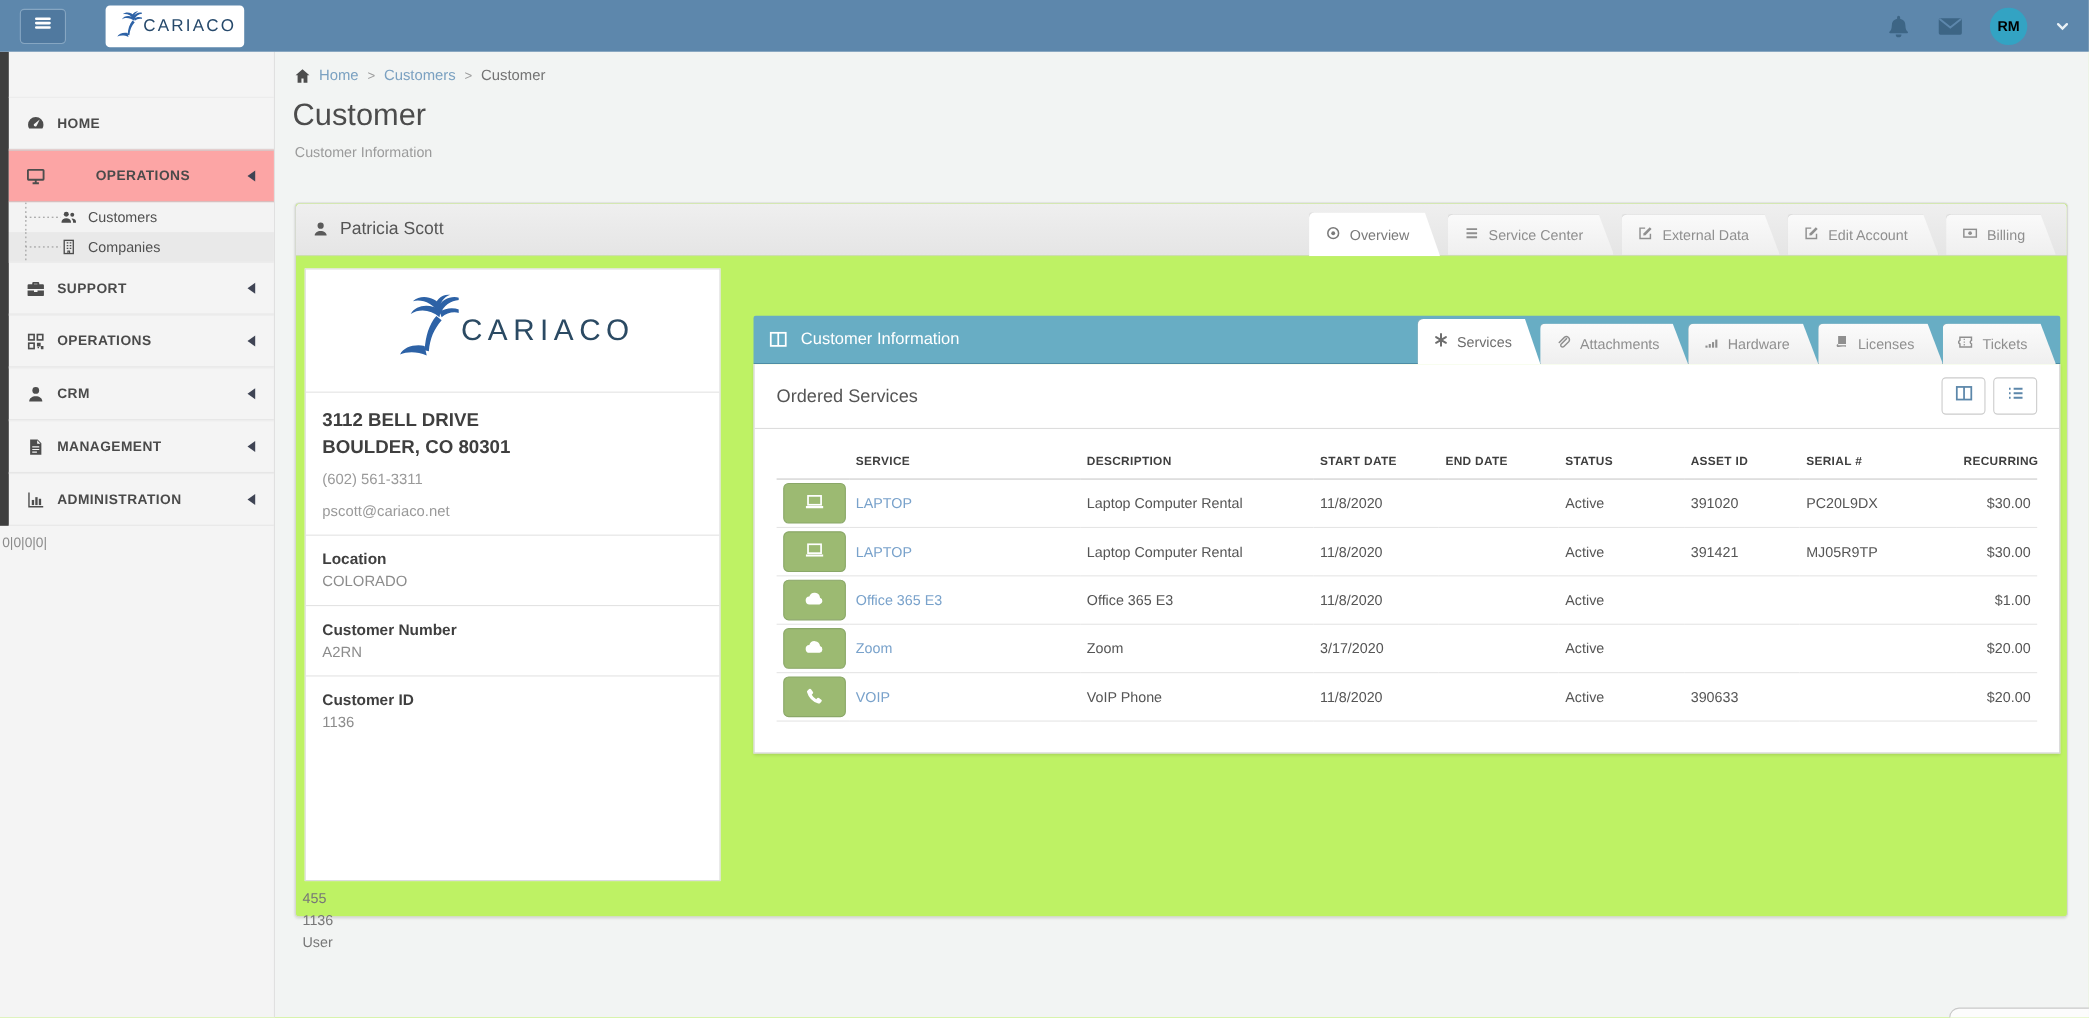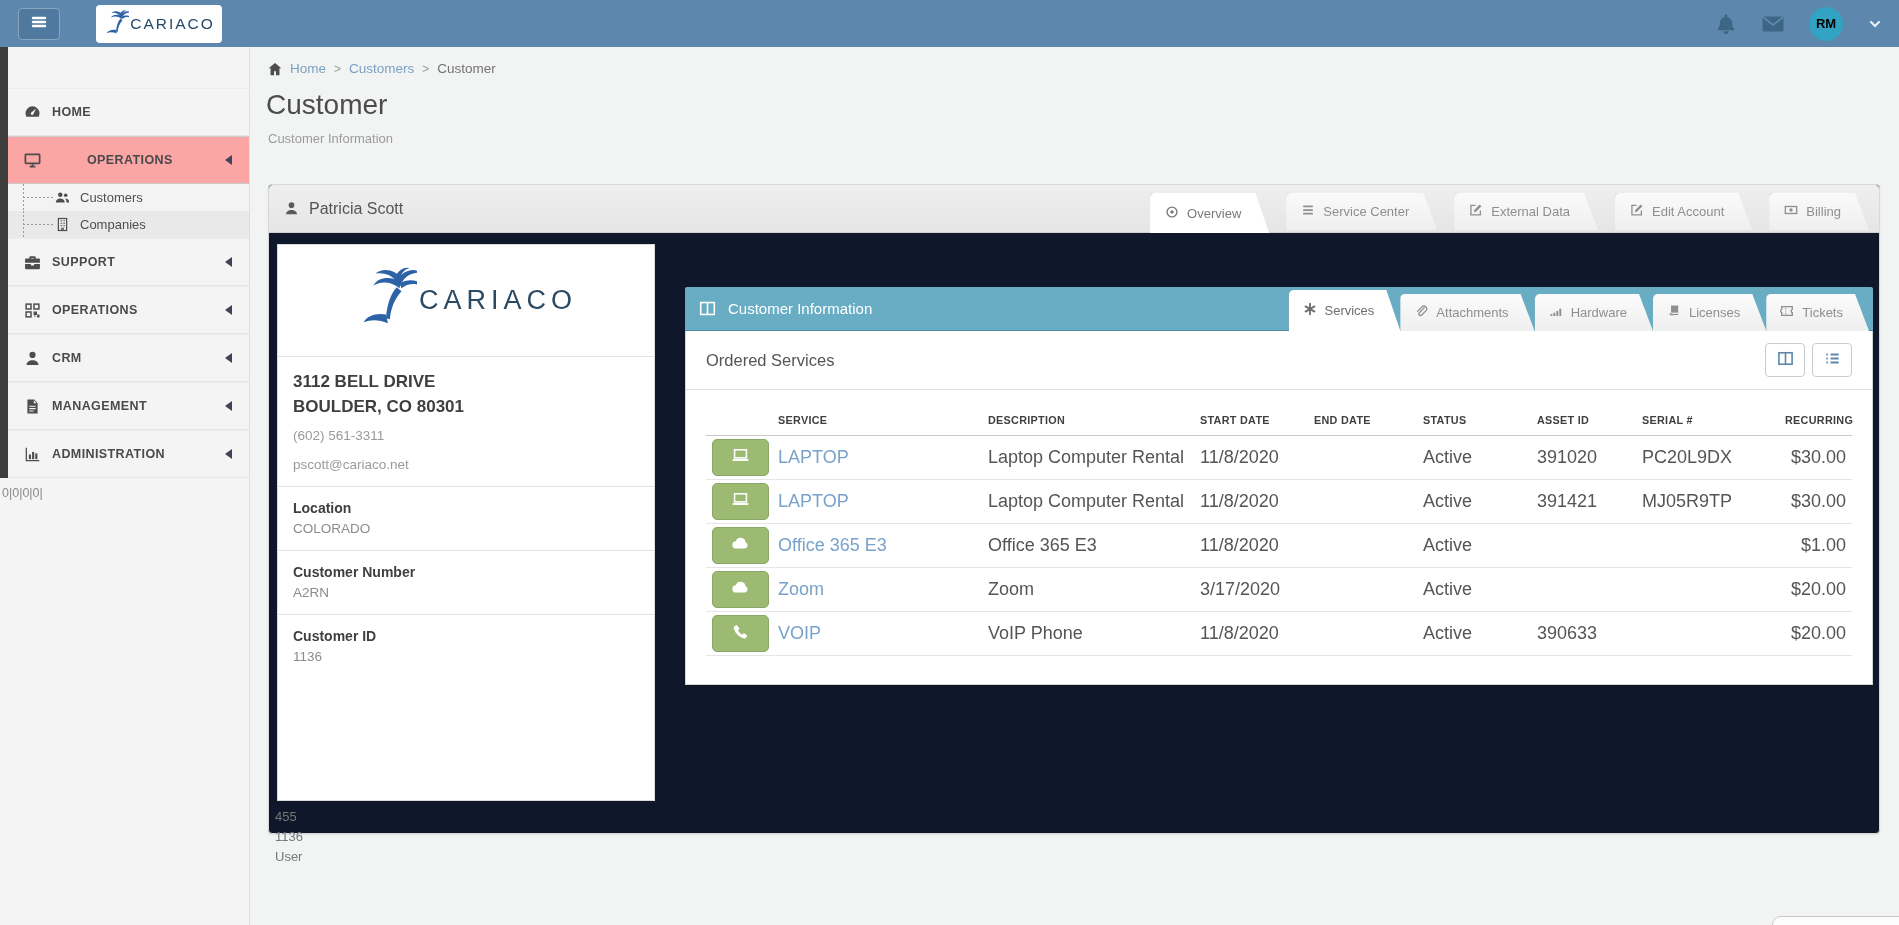--- a/index.html
+++ b/index.html
@@ -42,25 +42,25 @@
   .content { position:absolute; left:250px; top:47px; right:0; bottom:0; }
   .breadcrumb { position:absolute; left:18px; top:14px; display:flex; align-items:center; gap:8px; font-size:13.5px; }
   .crumb-home-icon { width:14px; height:14px; color:#4d4d4d; }
   .crumb-link { color:#7ba1c1; text-decoration:none; cursor:pointer; }
   .crumb-sep { color:#9a9a9a; font-size:12px; }
   .crumb-current { color:#737373; }
   .page-title { position:absolute; left:16px; top:42px; font-size:28px; font-weight:400; color:#4c4c4c; }
   .page-subtitle { position:absolute; left:18px; top:84px; font-size:13px; color:#9b9b9b; }
 
   
-  .card { position:absolute; left:18px; top:137px; width:1612px; height:650px; background:#0f172a; border:1px solid #d8d8d8; border-radius:4px; box-shadow:0 1px 2px rgba(0,0,0,.08); }
+  .card { position:absolute; left:18px; top:137px; width:1612px; height:650px; background:#bef264; border:1px solid #d8d8d8; border-radius:4px; box-shadow:0 1px 2px rgba(0,0,0,.08); }
   .card-header { position:relative; height:48px; background:linear-gradient(#efefef,#e5e5e5); border-bottom:1px solid #d2d2d2; border-radius:4px 4px 0 0; display:flex; align-items:center; }
   .ch-user-icon { width:15px; height:15px; color:#5a5a5a; margin-left:15px; }
   .ch-name { margin-left:10px; font-size:16px; color:#555; }
-  .tabs { position:absolute; right:10px; bottom:-1px; display:flex; align-items:flex-start; gap:17px; }
+  .tabs { position:absolute; right:10px; bottom:-1px; display:flex; align-items:center; gap:7px; }
   .tab { height:37px; padding:0 28px 0 15px; background:linear-gradient(#fafafa,#efefef); color:#8f8f8f; font-size:13px;
          display:inline-flex; align-items:center; gap:8px; cursor:pointer;
          clip-path:polygon(0 0, calc(100% - 14px) 0, 100% 100%, 0 100%); border-radius:5px 0 0 0;
          filter:drop-shadow(0 0 1px #b8b8b8); }
   .tab svg { width:14px; height:14px; }
   .tab.active { background:#fff; height:40px; color:#7a7a7a; z-index:3; }
 
   
   .profile { position:absolute; left:8px; top:59px; width:378px; height:557px; border:1px solid #dcdcdc; background:#fff; }
   .p-logo { height:112px; display:flex; align-items:center; justify-content:center; gap:2px; border-bottom:1px solid #e3e3e3; }
@@ -91,21 +91,21 @@
   .pb-title { font-size:16.5px; color:#555; margin-top:8px; }
   .pb-buttons { margin-left:auto; display:flex; gap:7px; }
   .tool-btn { width:40px; height:34px; background:#fff; border:1px solid #ccc; border-radius:4px; color:#5c87aa; display:flex; align-items:center; justify-content:center; cursor:pointer; }
   .tool-btn svg { width:17px; height:17px; }
   .pb-divider { margin:12px -20px 0 -20px; border-top:1px solid #ddd; }
 
   
   table.svc { width:100%; border-collapse:collapse; margin-top:14px; table-layout:fixed; }
   table.svc th { font-size:10.8px; font-weight:bold; color:#3f3f3f; text-align:left; letter-spacing:.3px; padding:10px 6px 9px 6px; border-bottom:1px solid #c9c9c9; }
   table.svc th.r, table.svc td.r { text-align:right; }
-  table.svc td { font-size:18px; color:#555; padding:3px 6px; height:43px; border-bottom:1px solid #e5e5e5; vertical-align:middle; }
+  table.svc td { font-size:13px; color:#555; padding:3px 6px; height:43px; border-bottom:1px solid #e5e5e5; vertical-align:middle; }
   .svc-btn { width:57px; height:37px; background:#9cba72; border:1px solid #8aa768; border-radius:5px; color:#fff; display:flex; align-items:center; justify-content:center; cursor:pointer; }
   .svc-btn svg { width:19px; height:19px; }
   .svc-link { color:#79a2cb; text-decoration:none; cursor:pointer; }
 
   
   .corner-widget { position:absolute; left:1772px; top:916px; width:188px; height:14px; background:#fcfcfc; border:1px solid #c9c9c9; border-radius:9px 9px 0 0; }
 </style>
 </head>
 <body>
 

